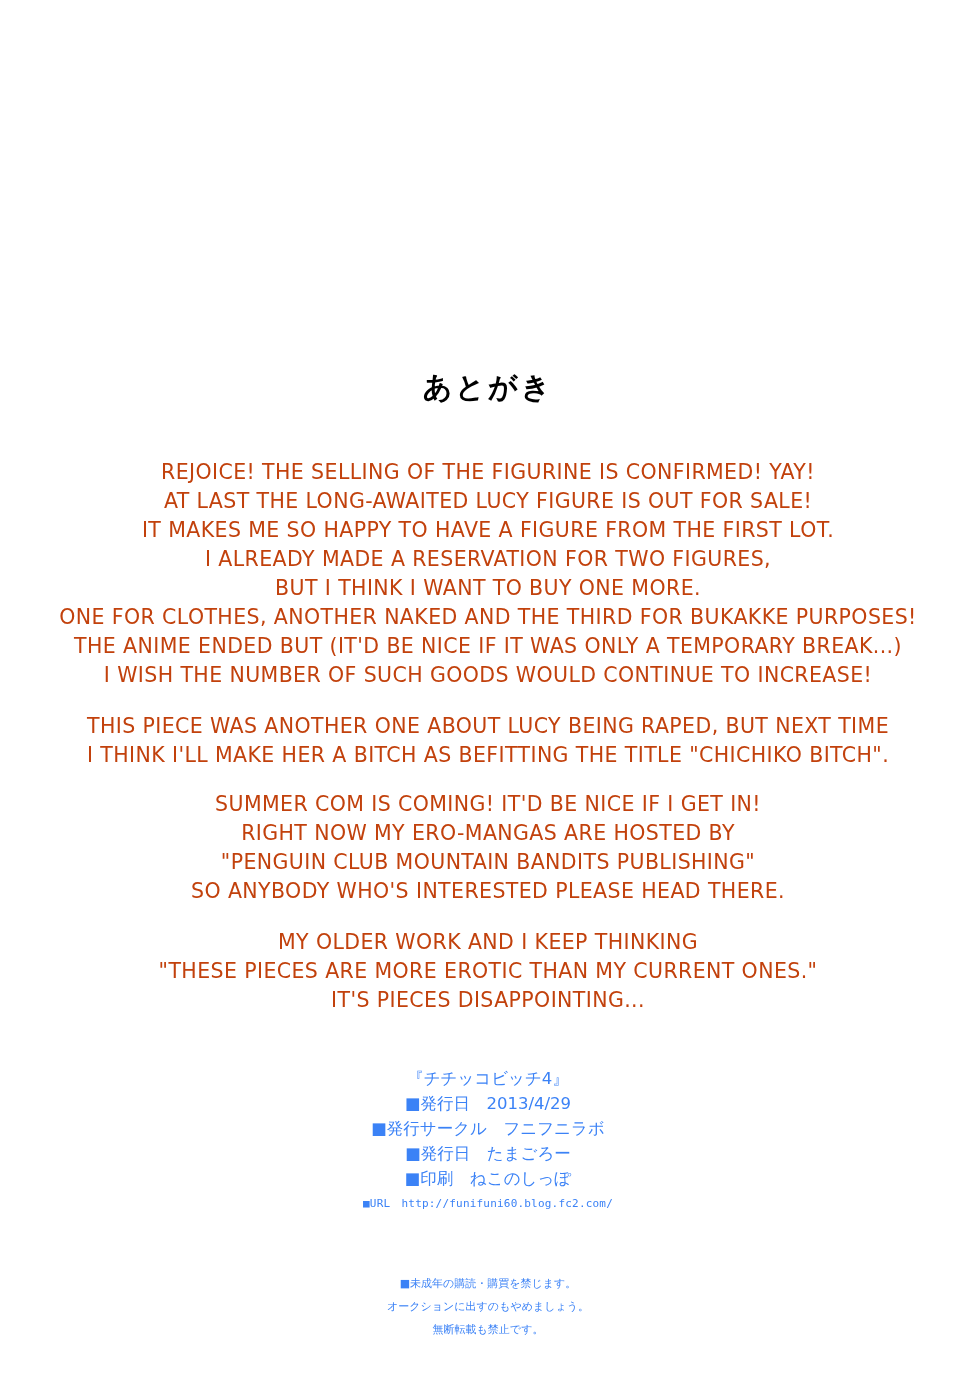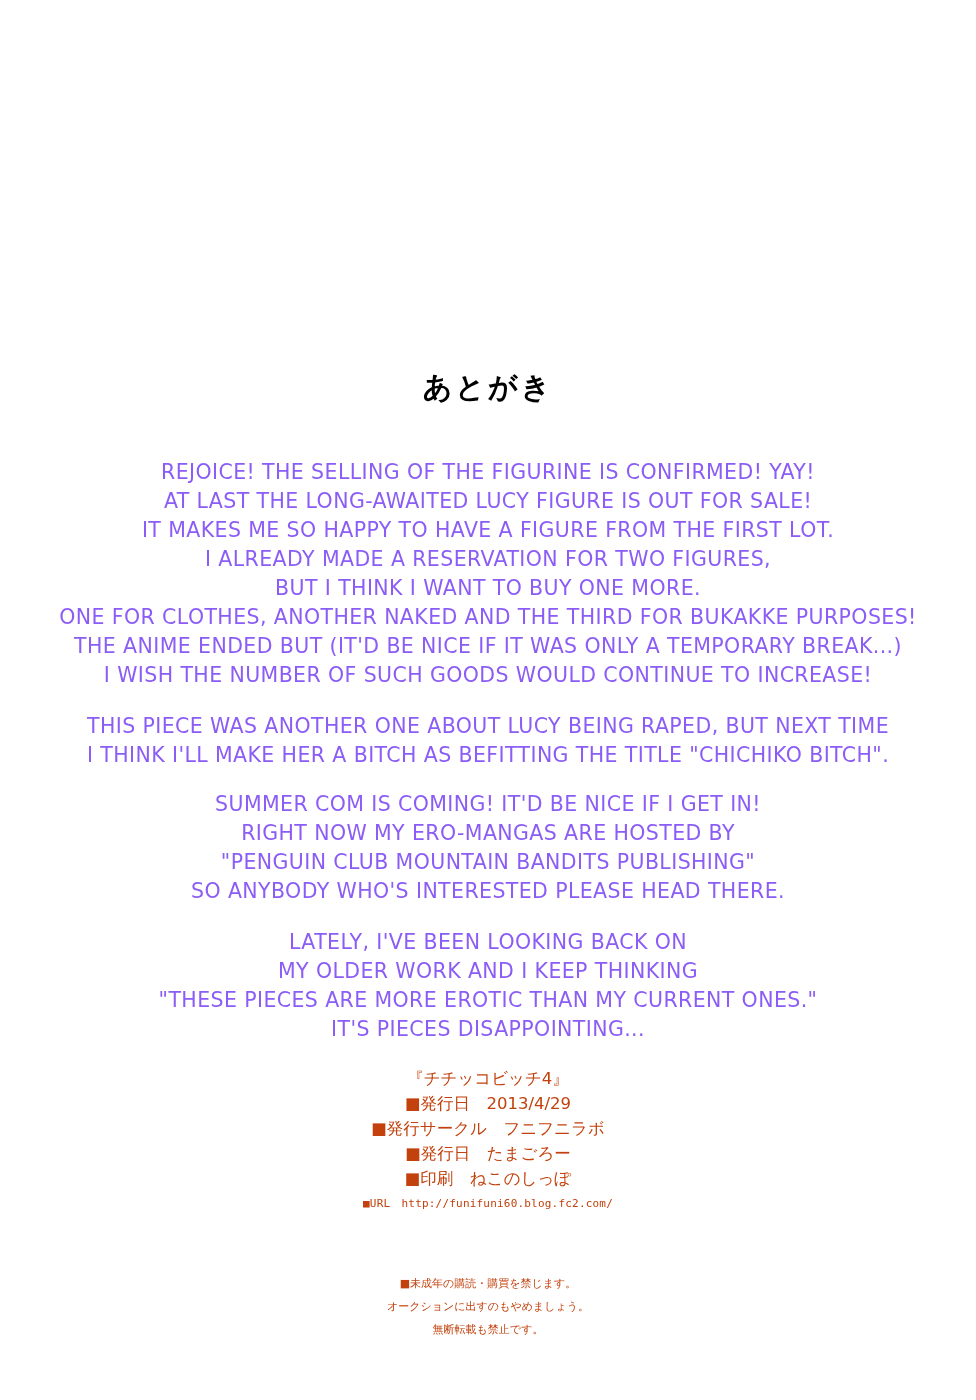--- a/index.html
+++ b/index.html
@@ -30,38 +30,38 @@
   }
   .body-block {
     position: absolute;
     left: 0;
     width: 976px;
     text-align: center;
     font-family: "DejaVu Sans", sans-serif;
     font-size: 20.5px;
     line-height: 29px;
     letter-spacing: 0.4px;
-    color: #8b5cf6;
+    color: #c2410c;
   }
   .body-block p {
     margin: 0;
     white-space: nowrap;
   }
   #para1 { top: 458px; }
   #para2 { top: 712px; }
   #para3 { top: 790px; }
   #para4 { top: 928px; }
 
   .colophon {
     position: absolute;
     left: 0;
     width: 976px;
     text-align: center;
     font-family: "DejaVu Sans", sans-serif;
-    color: #c2410c;
+    color: #3b82f6;
   }
   #colophon-main {
     top: 1066px;
     font-size: 16.5px;
     line-height: 25px;
   }
   #colophon-main p { margin: 0; white-space: nowrap; }
   .mono-line {
     font-family: "DejaVu Sans Mono", monospace;
     font-size: 11px;
@@ -98,21 +98,20 @@
   </div>
 
   <div class="body-block" id="para3">
     <p>SUMMER COM IS COMING! IT'D BE NICE IF I GET IN!</p>
     <p>RIGHT NOW MY ERO-MANGAS ARE HOSTED BY</p>
     <p>"PENGUIN CLUB MOUNTAIN BANDITS PUBLISHING"</p>
     <p>SO ANYBODY WHO'S INTERESTED PLEASE HEAD THERE.</p>
   </div>
 
   <div class="body-block" id="para4">
-    <p>LATELY, I'VE BEEN LOOKING BACK ON</p>
     <p>MY OLDER WORK AND I KEEP THINKING</p>
     <p>"THESE PIECES ARE MORE EROTIC THAN MY CURRENT ONES."</p>
     <p>IT'S PIECES DISAPPOINTING...</p>
   </div>
 
   <div class="colophon" id="colophon-main">
     <p>『チチッコビッチ4』</p>
     <p>■発行日　2013/4/29</p>
     <p>■発行サークル　フニフニラボ</p>
     <p>■発行日　たまごろー</p>

